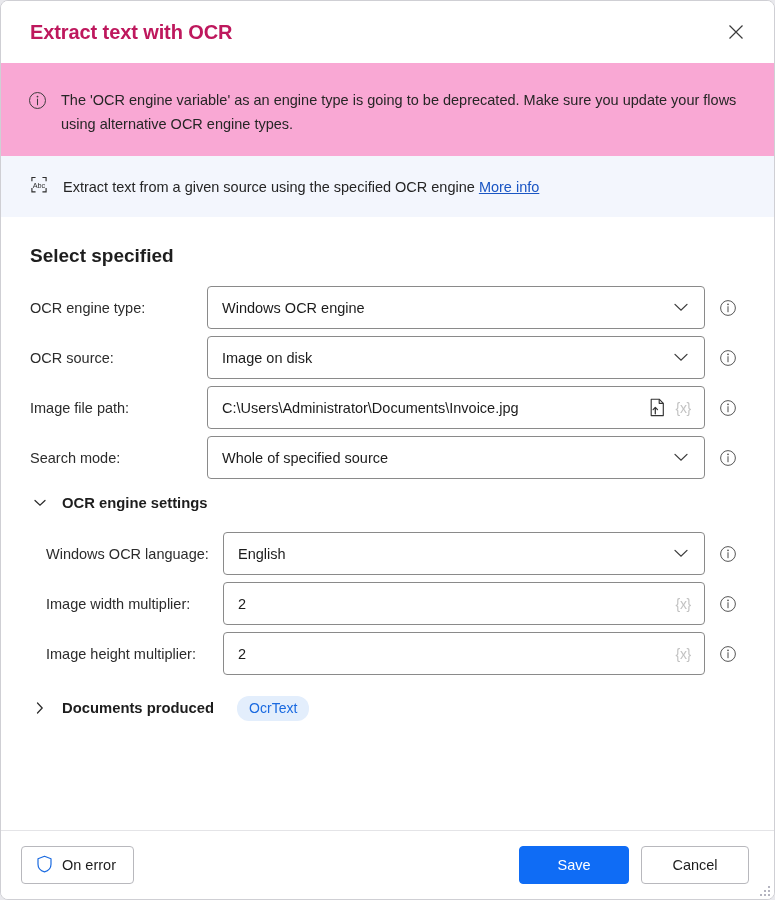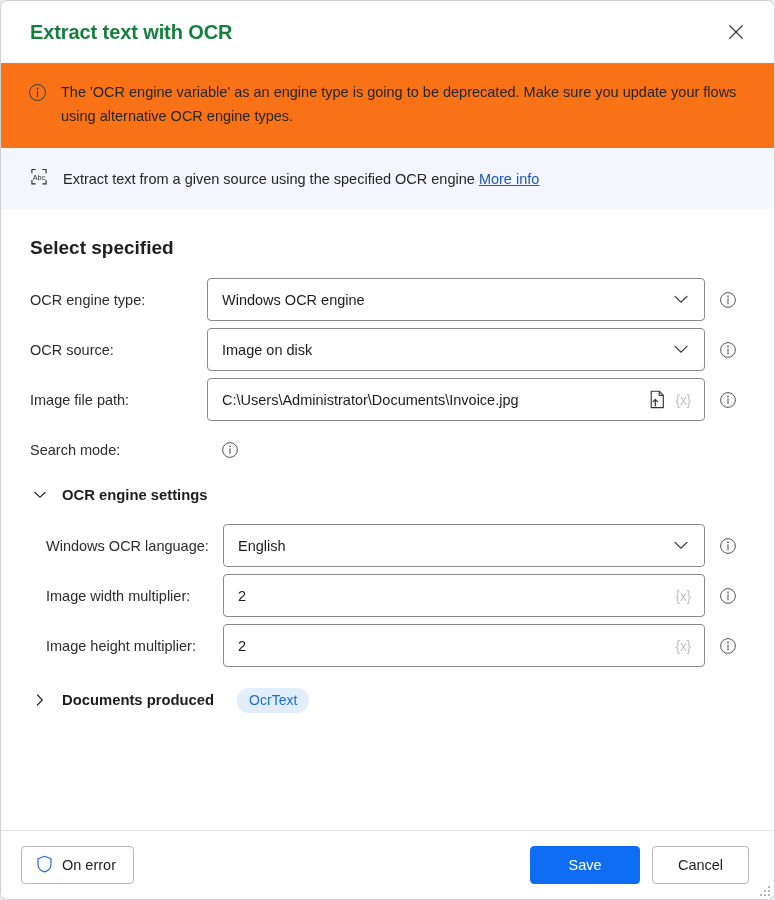--- a/index.html
+++ b/index.html
@@ -31,42 +31,42 @@
     flex: 0 0 62px;
     display: flex;
     align-items: center;
     padding: 0 18px 0 29px;
     box-sizing: border-box;
     background: #ffffff;
   }
   .title-text {
     font-size: 20px;
     font-weight: bold;
-    color: #15803d;
+    color: #be185d;
     letter-spacing: -0.1px;
     flex: 1 1 auto;
   }
   .close-btn {
     width: 40px;
     height: 36px;
     display: flex;
     align-items: center;
     justify-content: center;
     border: none;
     background: transparent;
     cursor: pointer;
     border-radius: 4px;
   }
   .close-btn svg { display: block; }
 
   
   .warn-banner {
     flex: 0 0 auto;
-    background: #f97316;
-    padding: 18px 24px 20px 27px;
+    background: #f9a8d4;
+    padding: 26px 24px 20px 27px;
     display: flex;
     align-items: flex-start;
     gap: 14px;
     box-sizing: border-box;
     min-height: 80px;
   }
   .warn-icon { flex: 0 0 auto; margin-top: 2px; }
   .warn-text {
     font-size: 14.5px;
     line-height: 1.63;
@@ -257,21 +257,21 @@
     background: #0f6cf5;
     border: 1px solid #0f6cf5;
     color: #ffffff;
     width: 110px;
     margin-right: 12px;
   }
   .btn-cancel {
     border: 1px solid #b8b8bd;
     background: #ffffff;
     color: #1d1d1d;
-    width: 97px;
+    width: 108px;
   }
 
   .grip {
     position: absolute;
     right: 4px;
     bottom: 3px;
     width: 13px;
     height: 13px;
     pointer-events: auto;
     cursor: nwse-resize;
@@ -383,20 +383,28 @@
         <svg width="18" height="18" viewBox="0 0 20 20">
           <circle cx="10" cy="10" r="8.2" fill="none" stroke="#4a4a4a" stroke-width="1.05"></circle>
           <circle cx="10" cy="6" r="0.9" fill="#4a4a4a"></circle>
           <path d="M10 8.5 L10 14.2" stroke="#4a4a4a" stroke-width="1.1" stroke-linecap="round"></path>
         </svg>
       </span>
     </div>
 
     <div class="row">
       <div class="lbl">Search mode:</div>
+      <div class="field">
+        <span class="val">Whole of specified source</span>
+        <span class="chev">
+          <svg width="14" height="9" viewBox="0 0 14 9">
+              <path d="M1 1.4 L7 7.2 L13 1.4" fill="none" stroke="#3c3c3c" stroke-width="1.3" stroke-linecap="round"></path>
+            </svg>
+        </span>
+      </div>
       <span class="info-i">
         <svg width="18" height="18" viewBox="0 0 20 20">
           <circle cx="10" cy="10" r="8.2" fill="none" stroke="#4a4a4a" stroke-width="1.05"></circle>
           <circle cx="10" cy="6" r="0.9" fill="#4a4a4a"></circle>
           <path d="M10 8.5 L10 14.2" stroke="#4a4a4a" stroke-width="1.1" stroke-linecap="round"></path>
         </svg>
       </span>
     </div>
 
     <div class="collapse-head">

